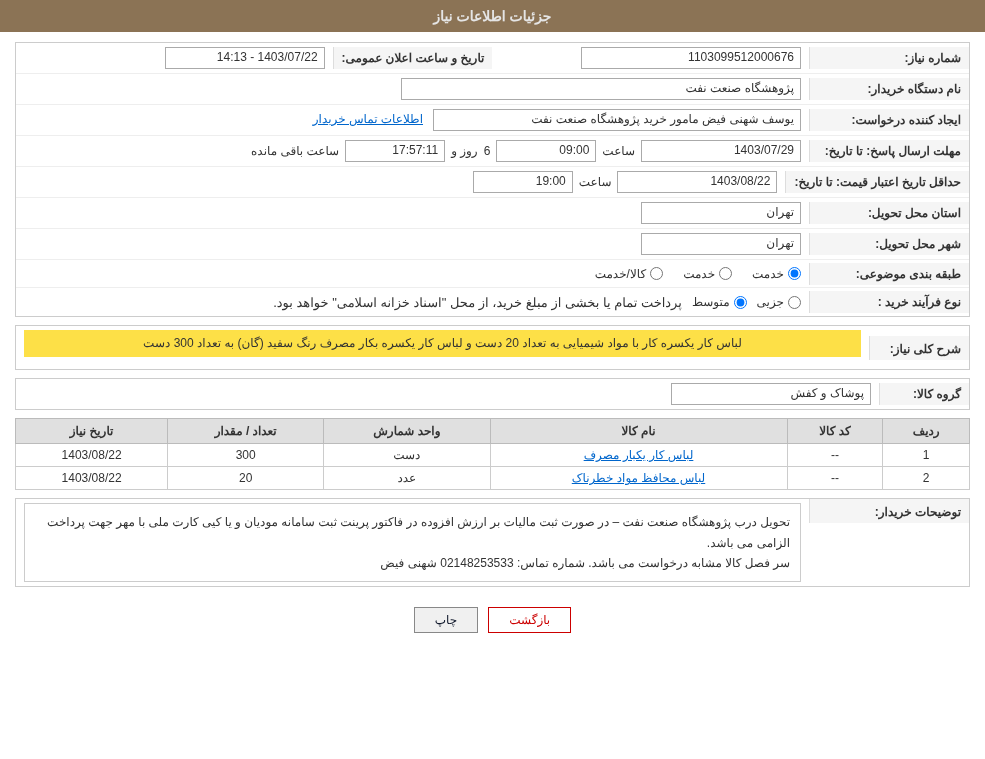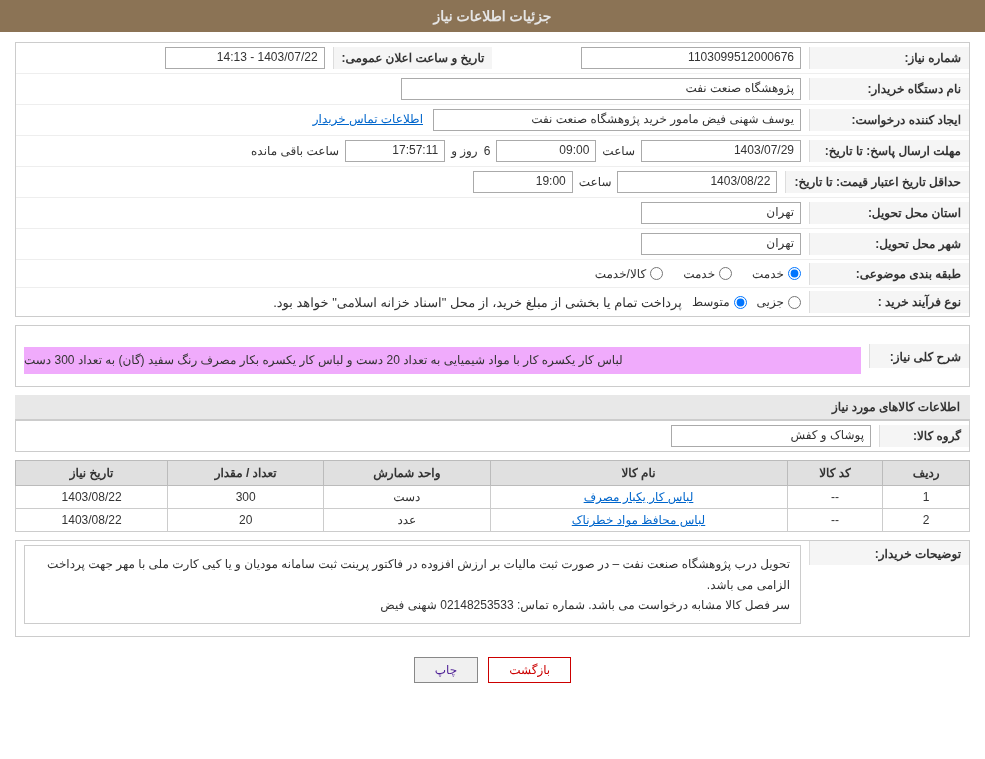--- a/index.html
+++ b/index.html
@@ -86,24 +86,23 @@
       background: #e8e8e8;
       padding: 5px 10px;
       font-weight: bold;
       border-bottom: 1px solid #ccc;
       text-align: right;
     }
     .description-box {
       border: 1px solid #ccc;
       padding: 8px;
       margin-bottom: 8px;
-      background: #f0abfc;
+      background: #fde047;
       line-height: 1.6;
-      text-align: left;
-      margin-top: 17px;
+      text-align: center;
     }
     .radio-item {
       display: flex;
       align-items: center;
       gap: 4px;
     }
     .process-row {
       display: flex;
       align-items: center;
       gap: 10px;
@@ -130,40 +129,40 @@
     }
     table td.name-link {
       color: #0066cc;
       text-decoration: underline;
       cursor: pointer;
     }
     .note-box {
       border: 1px solid #ccc;
       padding: 8px 10px;
       background: #fff;
-      margin-bottom: 8px;
+      margin-bottom: 0;
       line-height: 1.7;
       text-align: right;
     }
     .button-row {
       display: flex;
       justify-content: center;
       gap: 10px;
       padding: 12px 0;
     }
     .btn {
       padding: 5px 20px;
       border: 1px solid #888;
       cursor: pointer;
       font-size: 12px;
       font-family: Tahoma, Arial, sans-serif;
     }
     .btn-print {
       background: #f0f0f0;
-      color: #4c1d95;
+      color: #0f172a;
     }
     .btn-back {
       background: #fff;
       border: 1px solid #cc0000;
       color: #cc0000;
     }
     .category-row {
       display: flex;
       align-items: center;
       gap: 20px;
@@ -306,21 +305,20 @@
 
     <div class="info-section">
       <div class="info-row">
         <span class="label-cell" style="min-width:100px; vertical-align:top; padding-top:6px;">شرح کلی نیاز:</span>
         <div class="value-cell">
           <div class="description-box" style="border:none; padding:4px 0;">لباس کار یکسره کار با مواد شیمیایی به تعداد 20 دست و لباس کار یکسره بکار مصرف رنگ سفید (گان) به تعداد 300 دست</div>
         </div>
       </div>
     </div>
 
-    <div class="section-title">اطلاعات کالاهای مورد نیاز</div>
 
     <div class="info-section">
       <div class="group-row">
         <span class="group-label">گروه کالا:</span>
         <span class="group-value">
           <span class="input-box" style="width:200px;">پوشاک و کفش</span>
         </span>
       </div>
     </div>
 

